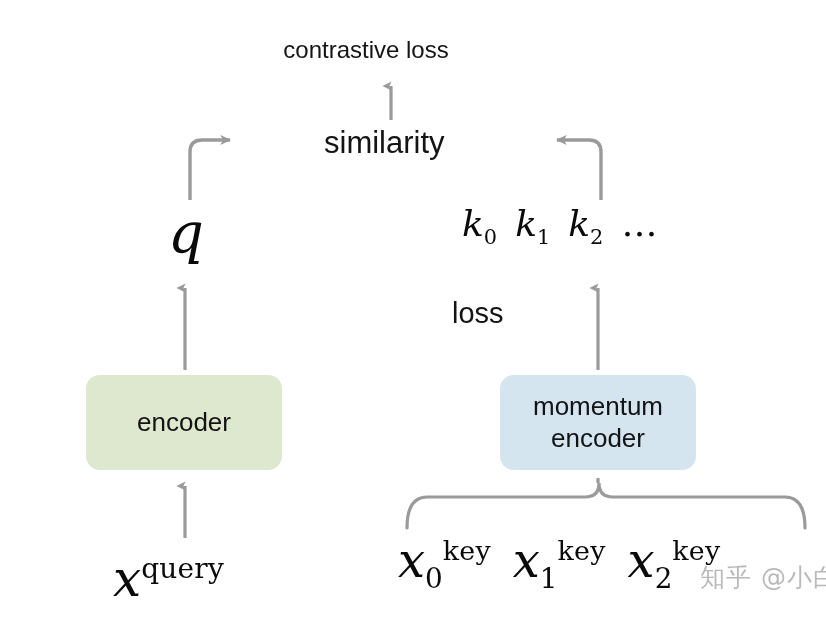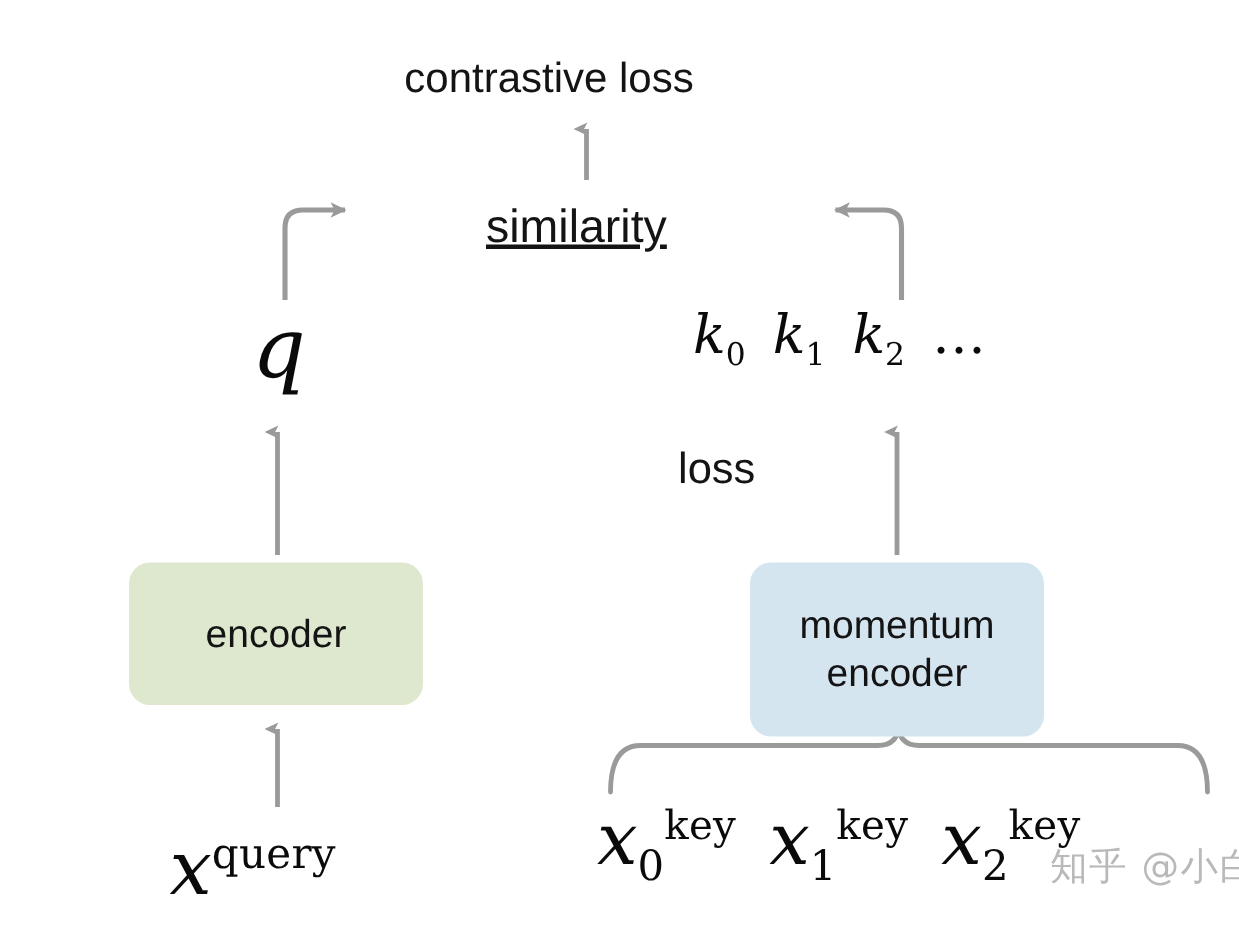--- a/index.html
+++ b/index.html
@@ -32,26 +32,25 @@
 
   
   .sans {
     font-family: "Liberation Sans", sans-serif;
     color: #141414;
   }
   #contrastive-loss {
     left: 0; top: 38px;
     width: 732px;
     text-align: center;
-    font-size: 28px;
+    font-size: 24px;
   }
   #similarity {
-    left: 324px; top: 135px;
+    left: 324px; top: 127px;
     font-size: 31px;
-    text-decoration: underline;
   }
   #queue {
     left: 452px; top: 299px;
     font-size: 29px;
   }
 
   
   .math {
     font-family: "DejaVu Serif", "Liberation Serif", serif;
     font-style: italic;
@@ -106,21 +105,21 @@
     color: #141414;
     line-height: 1.22;
   }
   #encoder-box {
     left: 86px; top: 375px;
     width: 196px; height: 95px;
     background: #dde8cf;
   }
   #momentum-encoder-box {
     left: 500px; top: 375px;
-    width: 196px; height: 116px;
+    width: 196px; height: 95px;
     background: #d4e5f0;
   }
 
   
   #watermark {
     position: absolute;
     left: 700px; top: 561px;
     font-size: 25px;
     color: #b9b9b9;
     font-family: "DejaVu Sans", sans-serif;

